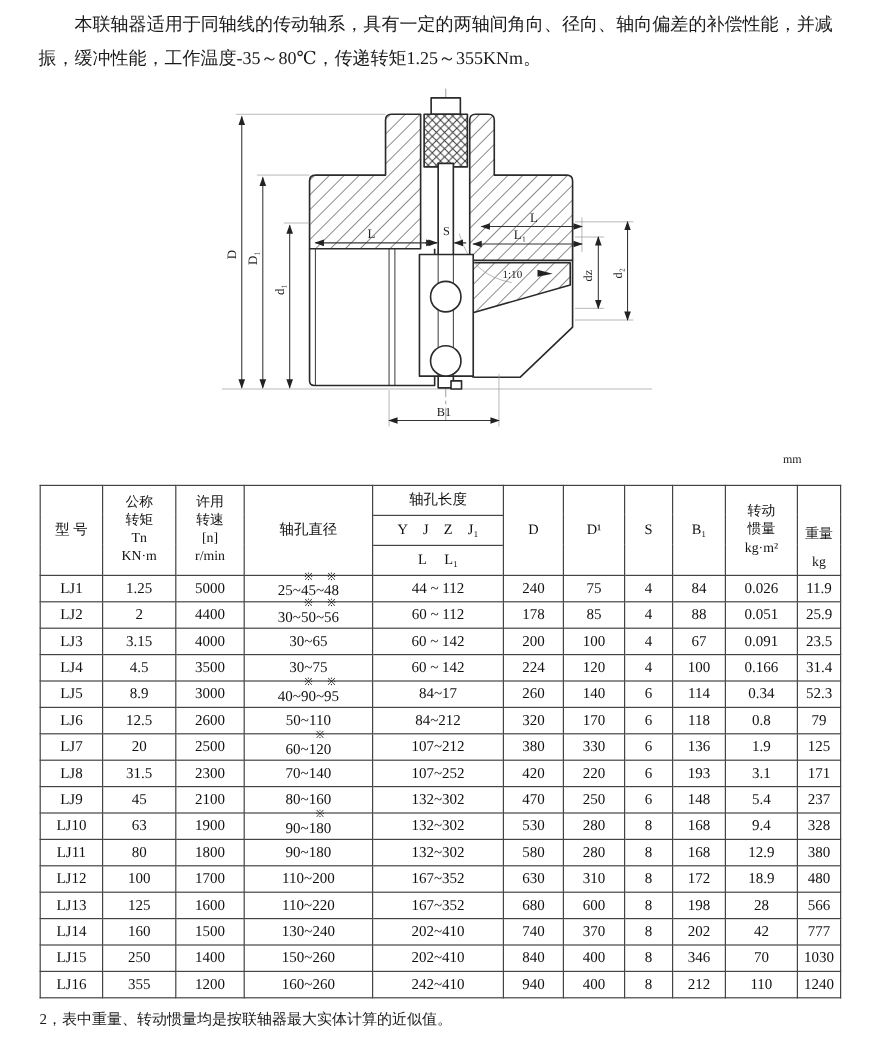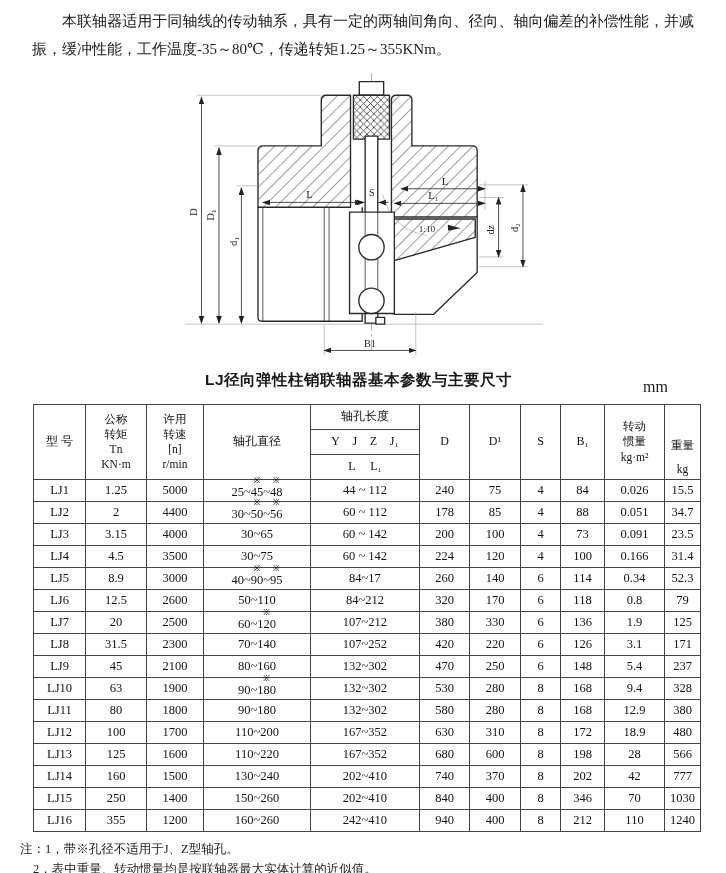--- a/index.html
+++ b/index.html
@@ -23,21 +23,21 @@
   .cl{stroke:#888;stroke-width:0.7;stroke-dasharray:12 3 3 3;fill:none;}
   .outline{stroke:#2a2a2a;stroke-width:1.4;stroke-linejoin:round;}
   .thinline{stroke:#2a2a2a;stroke-width:0.8;}
   
   .caption{position:relative;height:24px;margin-top:2px;}
   .caption .title{
     position:absolute;left:205px;top:0;
     font-family:"Liberation Sans","DejaVu Sans",sans-serif;
     font-weight:bold;font-size:15.5px;letter-spacing:0.5px;
   }
-  .caption .unit{position:absolute;right:58px;top:8px;font-size:16px;}
+  .caption .unit{position:absolute;right:58px;top:8px;font-size:10px;}
   
   table{
     border-collapse:collapse;table-layout:fixed;
     margin:10px 0 0 33px;width:667px;
     border:1.6px solid #222;
   }
   th,td{
     border:1px solid #444;text-align:center;vertical-align:middle;
     padding:0;font-weight:normal;color:#111;
   }
@@ -152,21 +152,20 @@
     <line class="dim" x1="173" y1="292" x2="267" y2="292" marker-start="url(#arw)" marker-end="url(#arw)"></line>
     <text font-size="10.5" text-anchor="middle" x="220" y="288">B1</text>
 
     <text font-size="9.5" text-anchor="start" x="270" y="170">1:10</text>
     <path d="M300,163 L313,166.5 L300,169 Z" fill="#222"></path>
   </g>
 </svg>
 </div>
 
 <div class="caption">
-  <span class="title">LJ径向弹性柱销联轴器基本参数与主要尺寸</span>
   <span class="unit">mm</span>
 </div>
 
 <table>
   <colgroup>
     <col style="width:52px">
       <col style="width:61px">
       <col style="width:57px">
     <col style="width:107px">
       <col style="width:109px">
@@ -240,45 +239,45 @@
         <td>LJ1</td>
         <td>1.25</td>
         <td>5000</td>
         <td><span class="bore-wrap starred"><span class="seg">25</span>~<span class="seg">45<i class="star">※</i></span>~<span class="seg">48<i class="star">※</i></span></span></td>
         <td>44 ~ 112</td>
         <td>240</td>
         <td>75</td>
         <td>4</td>
         <td>84</td>
         <td>0.026</td>
-        <td>15.5</td>
+        <td>11.9</td>
       </tr>
       <tr>
         <td>LJ2</td>
         <td>2</td>
         <td>4400</td>
         <td><span class="bore-wrap starred"><span class="seg">30</span>~<span class="seg">50<i class="star">※</i></span>~<span class="seg">56<i class="star">※</i></span></span></td>
         <td>60 ~ 112</td>
         <td>178</td>
         <td>85</td>
         <td>4</td>
         <td>88</td>
         <td>0.051</td>
-        <td>34.7</td>
+        <td>25.9</td>
       </tr>
       <tr>
         <td>LJ3</td>
         <td>3.15</td>
         <td>4000</td>
         <td><span class="bore-wrap"><span class="seg">30</span>~<span class="seg">65</span></span></td>
         <td>60 ~ 142</td>
         <td>200</td>
         <td>100</td>
         <td>4</td>
-        <td>73</td>
+        <td>67</td>
         <td>0.091</td>
         <td>23.5</td>
       </tr>
       <tr>
         <td>LJ4</td>
         <td>4.5</td>
         <td>3500</td>
         <td><span class="bore-wrap"><span class="seg">30</span>~<span class="seg">75</span></span></td>
         <td>60 ~ 142</td>
         <td>224</td>
@@ -329,21 +328,21 @@
       </tr>
       <tr>
         <td>LJ8</td>
         <td>31.5</td>
         <td>2300</td>
         <td><span class="bore-wrap"><span class="seg">70</span>~<span class="seg">140</span></span></td>
         <td>107~252</td>
         <td>420</td>
         <td>220</td>
         <td>6</td>
-        <td>126</td>
+        <td>193</td>
         <td>3.1</td>
         <td>171</td>
       </tr>
       <tr>
         <td>LJ9</td>
         <td>45</td>
         <td>2100</td>
         <td><span class="bore-wrap"><span class="seg">80</span>~<span class="seg">160</span></span></td>
         <td>132~302</td>
         <td>470</td>
@@ -441,15 +440,14 @@
         <td>400</td>
         <td>8</td>
         <td>212</td>
         <td>110</td>
         <td>1240</td>
       </tr>
     </tbody>
 </table>
 
 <div class="notes">
-  <div class="n1">注：1，带※孔径不适用于J、Z型轴孔。</div>
   <div class="n2">2，表中重量、转动惯量均是按联轴器最大实体计算的近似值。</div>
 </div>
 
 </body></html>

